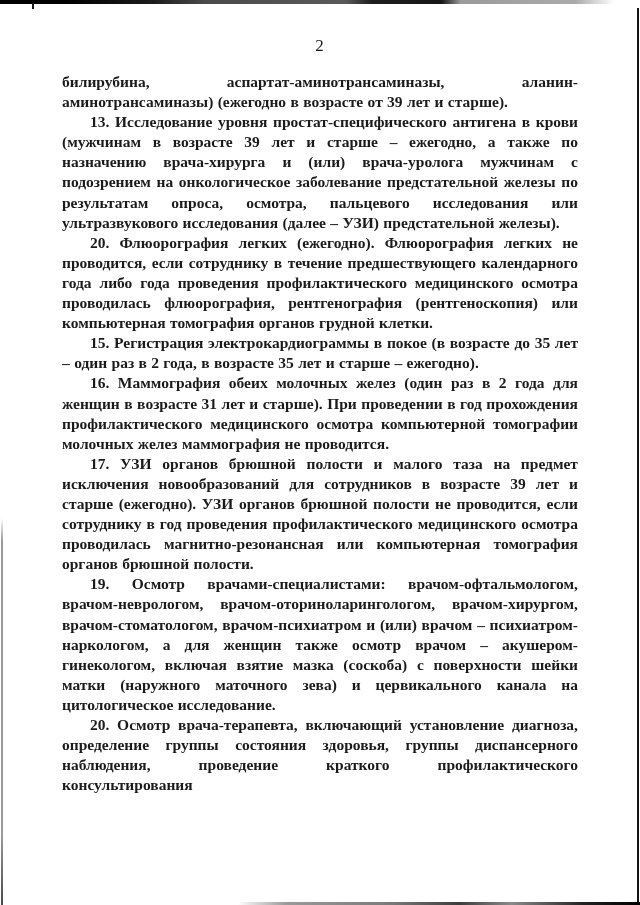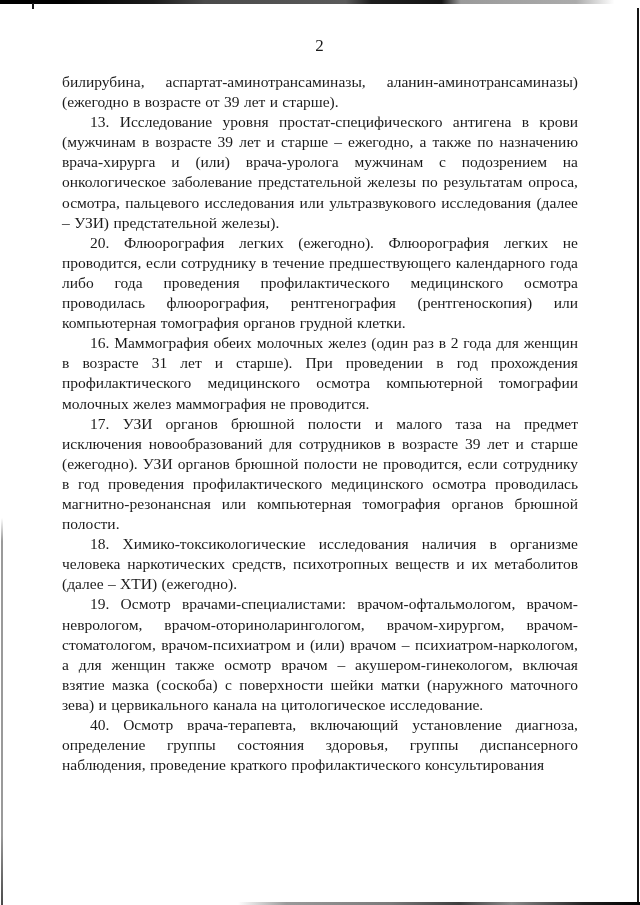--- a/index.html
+++ b/index.html
@@ -69,38 +69,39 @@
     width: 516px;
     font-size: 15.5px;
     line-height: 20.1px;
     text-align: justify;
   }
   .content p {
     margin: 0;
     padding: 0;
     text-indent: 28px;
     word-spacing: 0.5px;
+    font-weight: bold;
   }
   .content p.continuation {
     text-indent: 0;
   }
 </style>
 </head>
 <body>
 
 <div class="edge-top"></div>
 <div class="edge-top-tick"></div>
 <div class="edge-right"></div>
 <div class="edge-left"></div>
 <div class="edge-bottom"></div>
 
 <div class="page-number">2</div>
 
 <div class="content">
   <p class="continuation">билирубина, аспартат-аминотрансаминазы, аланин-аминотрансаминазы) (ежегодно в возрасте от 39 лет и старше).</p>
   <p>13. Исследование уровня простат-специфического антигена в крови (мужчинам в возрасте 39 лет и старше – ежегодно, а также по назначению врача-хирурга и (или) врача-уролога мужчинам с подозрением на онкологическое заболевание предстательной железы по результатам опроса, осмотра, пальцевого исследования или ультразвукового исследования (далее – УЗИ) предстательной железы).</p>
   <p>20. Флюорография легких (ежегодно). Флюорография легких не проводится, если сотруднику в течение предшествующего календарного года либо года проведения профилактического медицинского осмотра проводилась флюорография, рентгенография (рентгеноскопия) или компьютерная томография органов грудной клетки.</p>
+  <p>15. Регистрация электрокардиограммы в покое (в возрасте до 35 лет – один раз в 2 года, в возрасте 35 лет и старше – ежегодно).</p>
   <p>16. Маммография обеих молочных желез (один раз в 2 года для женщин в возрасте 31 лет и старше). При проведении в год прохождения профилактического медицинского осмотра компьютерной томографии молочных желез маммография не проводится.</p>
   <p>17. УЗИ органов брюшной полости и малого таза на предмет исключения новообразований для сотрудников в возрасте 39 лет и старше (ежегодно). УЗИ органов брюшной полости не проводится, если сотруднику в год проведения профилактического медицинского осмотра проводилась магнитно-резонансная или компьютерная томография органов брюшной полости.</p>
-  <p>18. Химико-токсикологические исследования наличия в организме человека наркотических средств, психотропных веществ и их метаболитов (далее – ХТИ) (ежегодно).</p>
   <p>19. Осмотр врачами-специалистами: врачом-офтальмологом, врачом-неврологом, врачом-оториноларингологом, врачом-хирургом, врачом-стоматологом, врачом-психиатром и (или) врачом – психиатром-наркологом, а для женщин также осмотр врачом – акушером-гинекологом, включая взятие мазка (соскоба) с поверхности шейки матки (наружного маточного зева) и цервикального канала на цитологическое исследование.</p>
-  <p>40. Осмотр врача-терапевта, включающий установление диагноза, определение группы состояния здоровья, группы диспансерного наблюдения, проведение краткого профилактического консультирования</p>
+  <p>20. Осмотр врача-терапевта, включающий установление диагноза, определение группы состояния здоровья, группы диспансерного наблюдения, проведение краткого профилактического консультирования</p>
 </div>
 
 </body></html>

